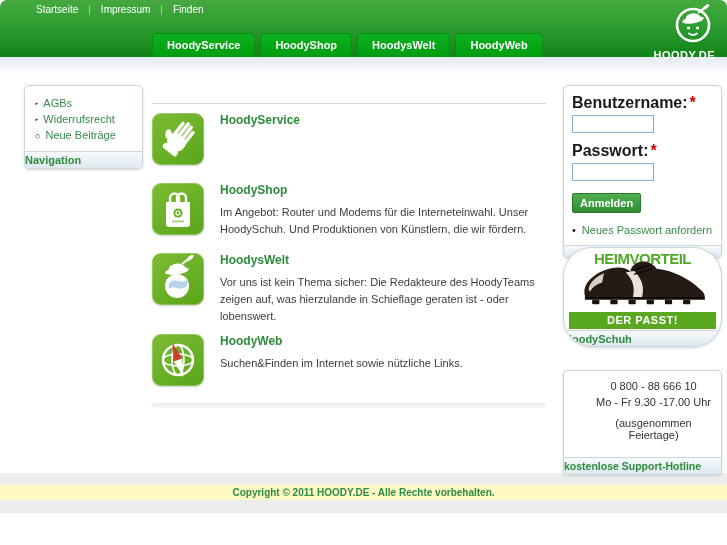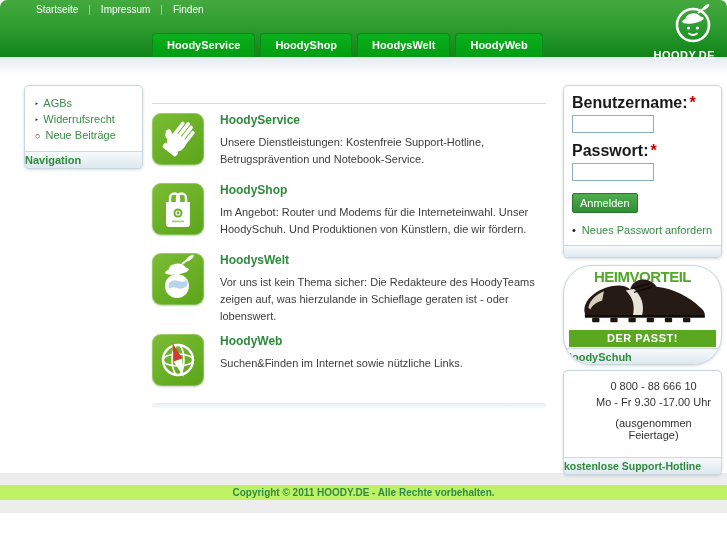--- a/index.html
+++ b/index.html
@@ -48,46 +48,46 @@
   .endband { height:5px; background:linear-gradient(180deg,#e7edf2,#f8fafb); border-radius:2px; margin-top:8px; }
 
   
   .right { position:absolute; left:563px; top:0; width:159px; }
   .login { position:absolute; top:12px; left:0; width:159px; }
   .login-in { padding:8px 8px 4px; }
   .fld-label { font-size:16px; font-weight:bold; color:#1a1a1a; }
   .req { color:#cc0000; font-weight:bold; margin-left:2px; }
   .txt { display:block; width:82px; height:18px; border:1px solid #86afc9; margin:3px 0 9px; font-size:11px; padding:0 3px; }
   .btn { background:linear-gradient(180deg,#50ad50,#2f8f33); border:1px solid #27762b; border-radius:2px;
-    color:#fff; font-size:11px; font-weight:normal; padding:3px 7px; cursor:pointer; margin:3px 0 6px; }
+    color:#fff; font-size:11px; font-weight:bold; padding:3px 7px; cursor:pointer; margin:3px 0 6px; }
   .login-links { list-style:none; }
   .login-links li { font-size:11px; margin:5px 0; }
   .login-links .blt { color:#111; margin-right:6px; }
   .login-links .lnk { color:#378c46; cursor:pointer; }
   .login .panel-foot { height:12px; }
 
-  .promo { position:absolute; top:192px; left:0; width:159px; height:100px;border-radius:29px; }
+  .promo { position:absolute; top:174px; left:0; width:159px; height:100px;border-radius:29px; }
   .promo-img { position:relative; height:56px; }
   .promo-head { position:absolute; top:2px; width:100%; text-align:center; font-size:15px; font-weight:bold;
     color:#53a729; letter-spacing:-.5px; }
   .boot { position:absolute; top:9px; left:7px; }
   .passt { position:absolute; left:5px; right:5px; bottom:17px; height:17px; line-height:17px;
     background:#59a81f; color:#fff; font-size:11px; font-weight:bold; text-align:center; letter-spacing:.5px; }
   .promo .panel-foot { position:absolute; bottom:0; left:0; right:0; height:16px; line-height:16px; }
 
   .hotline { position:absolute; top:297px; left:0; width:159px; text-align:center; }
   .hot-in { padding:9px 4px 8px;margin-left:22px; }
   .hot-phone,.hot-hours { font-size:11px; color:#333; }
   .hot-hours { margin-top:4px; }
   .hot-note { font-size:11px; color:#333; margin-top:9px; }
   .hotline .panel-foot { font-size:10.5px; margin-top:8px; }
 
   
   .fstrip { width:727px; height:12px; background:#ededed; }
-  .fcopy { width:727px; height:15px; line-height:15px; text-align:center; background:#bef264;
+  .fcopy { width:727px; height:15px; line-height:15px; text-align:center; background:#fef9c3;
     color:#2e8b4a; font-size:10px; font-weight:bold; }
   .fstrip2 { width:727px; height:13px; background:#ededed; }
 </style>
 </head>
 <body>
 
 <div class="header">
   <div class="topbar">
     <span class="tlink" style="margin-left:0;">Startseite</span><span class="sep">|</span><span class="tlink">Impressum</span><span class="sep">|</span><span class="tlink">Finden</span>
   </div>
@@ -138,21 +138,20 @@
             <rect x="23" y="6" width="3.6" height="20" rx="1.8"></rect>
             <rect x="27.5" y="7" width="3.6" height="19" rx="1.8"></rect>
             <rect x="32" y="10" width="3.6" height="16" rx="1.8"></rect>
             <rect x="17.5" y="22" width="18.5" height="15" rx="6"></rect>
             <ellipse cx="15.5" cy="28" rx="3.2" ry="5" transform="rotate(-30 15.5 28)"></ellipse>
             <rect x="18" y="36" width="17" height="6" rx="2"></rect>
           </g>
         </svg>
       </div>
       <h3>HoodyService</h3>
-      <p>Unsere Dienstleistungen: Kostenfreie Support-Hotline, Betrugsprävention und Notebook-Service.</p>
     </div>
 
     <div class="section">
       <div class="tile">
         <svg width="52" height="52" viewBox="0 0 52 52">
           <path d="M18,19 v-4 a4.5,4.5 0 0 1 9,0 v4" fill="none" stroke="#fff" stroke-width="2.4"></path>
           <path d="M25,19 v-4 a4.5,4.5 0 0 1 9,0 v4" fill="none" stroke="#fff" stroke-width="2.4"></path>
           <path d="M14,19 h24 v22 a3,3 0 0 1 -3,3 h-18 a3,3 0 0 1 -3,-3 z" fill="#fff"></path>
           <circle cx="26" cy="30" r="4.5" fill="#69af25"></circle>
           <circle cx="26" cy="30" r="2" fill="none" stroke="#fff" stroke-width="1.2"></circle>

